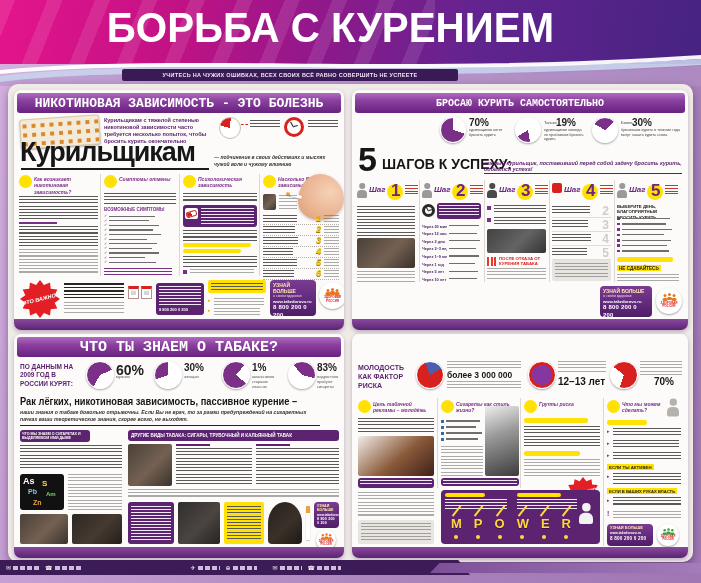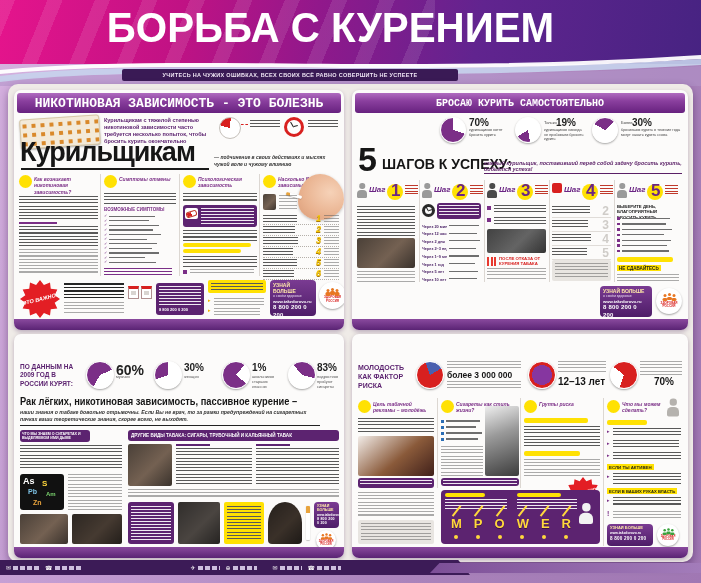--- a/index.html
+++ b/index.html
@@ -469,20 +469,21 @@
       <div class="lmp">8 800 200 0 200</div>
     </div>
     <div class="logoc abs" style="left:304px;top:198px;width:26px;height:26px;color:#e87722">
       <i class="ppl"></i>
       <span class="logot">ЗДОРОВАЯ РОССИЯ</span>
     </div>
     <div class="bstrip"></div>
   </section>
 
   <section class="panel" style="left:14px;top:334px;width:330px;height:224px">
+    <div class="tbar" style="font-size:15px">ЧТО ТЫ ЗНАЕМ О ТАБАКЕ?</div>
     <div class="abs b" style="left:6px;top:29px;width:64px;font-size:6.5px;line-height:1.3;color:#5c2370">ПО ДАННЫМ НА 2009 ГОД В РОССИИ КУРЯТ:</div>
     <i class="abs pie ring" style="left:72px;top:27px;width:26px;height:26px;background:conic-gradient(from 210deg,#7b2f87 0 60%,#fff 0)"></i>
     <span class="abs b" style="left:102px;top:28px;font-size:14px;color:#222">60%</span>
     <div class="abs" style="left:102px;top:40px;width:28px;font-size:4px;line-height:1.25;color:#555">мужчин</div>
     <i class="abs pie ring" style="left:140px;top:27px;width:26px;height:26px;background:conic-gradient(from 250deg,#7b2f87 0 30%,#fff 0)"></i>
     <span class="abs b" style="left:170px;top:28px;font-size:10px;color:#222">30%</span>
     <div class="abs" style="left:170px;top:40px;width:28px;font-size:4px;line-height:1.25;color:#555">женщин</div>
     <i class="abs pie ring" style="left:208px;top:27px;width:26px;height:26px;background:conic-gradient(from 130deg,#7b2f87 0 75%,#fff 0)"></i>
     <span class="abs b" style="left:238px;top:28px;font-size:10px;color:#222">1%</span>
     <div class="abs" style="left:238px;top:40px;width:30px;font-size:4px;line-height:1.25;color:#555">школьников старших классов</div>

